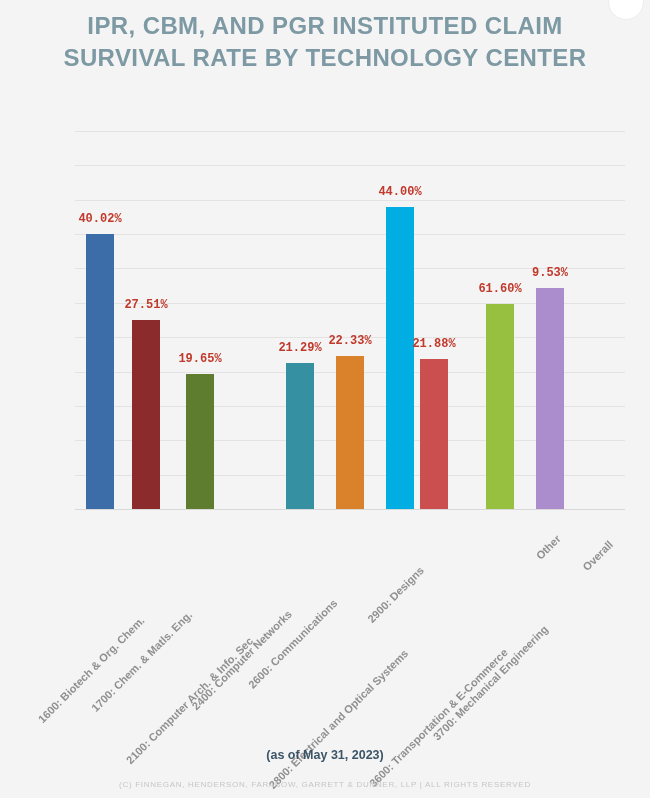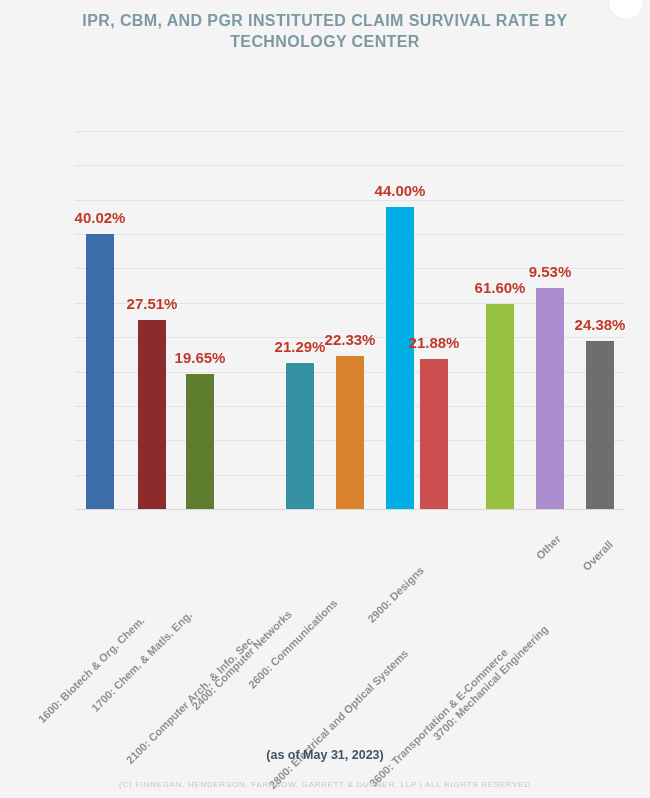--- a/index.html
+++ b/index.html
@@ -28,21 +28,21 @@
   }
 
   
   #chart-title {
     position: absolute;
     top: 10px;
     left: 0;
     width: 650px;
     text-align: center;
     color: #7d99a3;
-    font-size: 16px;
+    font-size: 24px;
     font-weight: bold;
     line-height: 1.32;
     letter-spacing: 0.4px;
     text-transform: uppercase;
     padding: 0 24px;
     box-sizing: border-box;
   }
 
   
   #plot-area {
@@ -79,23 +79,24 @@
     position: absolute;
     bottom: 0;
     left: 11px;
     width: 28px;
   }
   .bar-label {
     position: absolute;
     left: 50%;
     transform: translateX(-50%);
     white-space: nowrap;
-    font-size: 15px;
+    font-size: 12px;
     font-weight: bold;
     color: #c0392b;
+    font-family: Liberation Mono, monospace;
   }
 
   
   #categories {
     position: absolute;
     left: 75px;
     top: 512px;
     width: 550px;
     height: 180px;
   }
@@ -167,21 +168,21 @@
       <div class="gridline" style="top: 68.7273px;"></div>
       <div class="gridline" style="top: 34.3636px;"></div>
       <div class="gridline" style="top: 0px;"></div>
     </div>
   <div id="yticks"></div>
   <div id="bars">
       <div class="bar-slot" style="left: 0px; margin-top: 44px;">
         <div class="bar" title="1600: Biotech &amp; Org. Chem. — 40.02%" style="height: 275.047px; background: rgb(61, 109, 168);"></div>
         <div class="bar-label" style="bottom: 283.047px;">40.02%</div>
       </div>
-      <div class="bar-slot" style="left: 52px;">
+      <div class="bar-slot" style="left: 46px;">
         <div class="bar" title="1700: Chem. &amp; Matls. Eng. — 27.51%" style="height: 189.069px; background: rgb(139, 43, 43);"></div>
         <div class="bar-label" style="bottom: 197.069px;">27.51%</div>
       </div>
       <div class="bar-slot" style="left: 100px;">
         <div class="bar" title="2100: Computer Arch. &amp; Info. Sec — 19.65%" style="height: 135.049px; background: rgb(95, 125, 46);"></div>
         <div class="bar-label" style="bottom: 143.049px; margin-top: 22px;">19.65%</div>
       </div>
       <div class="bar-slot" style="left: 200px;">
         <div class="bar" title="2600: Communications — 21.29%" style="height: 146.32px; background: rgb(53, 145, 162);"></div>
         <div class="bar-label" style="bottom: 154.32px;">21.29%</div>
@@ -199,24 +200,20 @@
         <div class="bar-label" style="bottom: 158.375px;">21.88%</div>
       </div>
       <div class="bar-slot" style="left: 400px;">
         <div class="bar" title="3700: Mechanical Engineering — 29.78%" style="height: 204.67px; background: rgb(151, 192, 64);"></div>
         <div class="bar-label" style="bottom: 212.67px;">61.60%</div>
       </div>
       <div class="bar-slot" style="left: 450px;">
         <div class="bar" title="Other — 32.18%" style="height: 221.164px; background: rgb(171, 140, 204);"></div>
         <div class="bar-label" style="bottom: 229.164px;">9.53%</div>
       </div>
-      <div class="bar-slot" style="left: 500px;">
-        <div class="bar" title="Overall — 24.38%" style="height: 167.557px; background: rgb(110, 110, 110);"></div>
-        <div class="bar-label" style="bottom: 175.557px;">24.38%</div>
-      </div>
     </div>
 </div>
 
 <div id="categories">
     <div class="cat flip" style="left: 0px;">
       <span>1600: Biotech &amp; Org. Chem.</span>
     </div>
     <div class="cat flip" style="left: 50px;">
       <span>1700: Chem. &amp; Matls. Eng.</span>
     </div>

